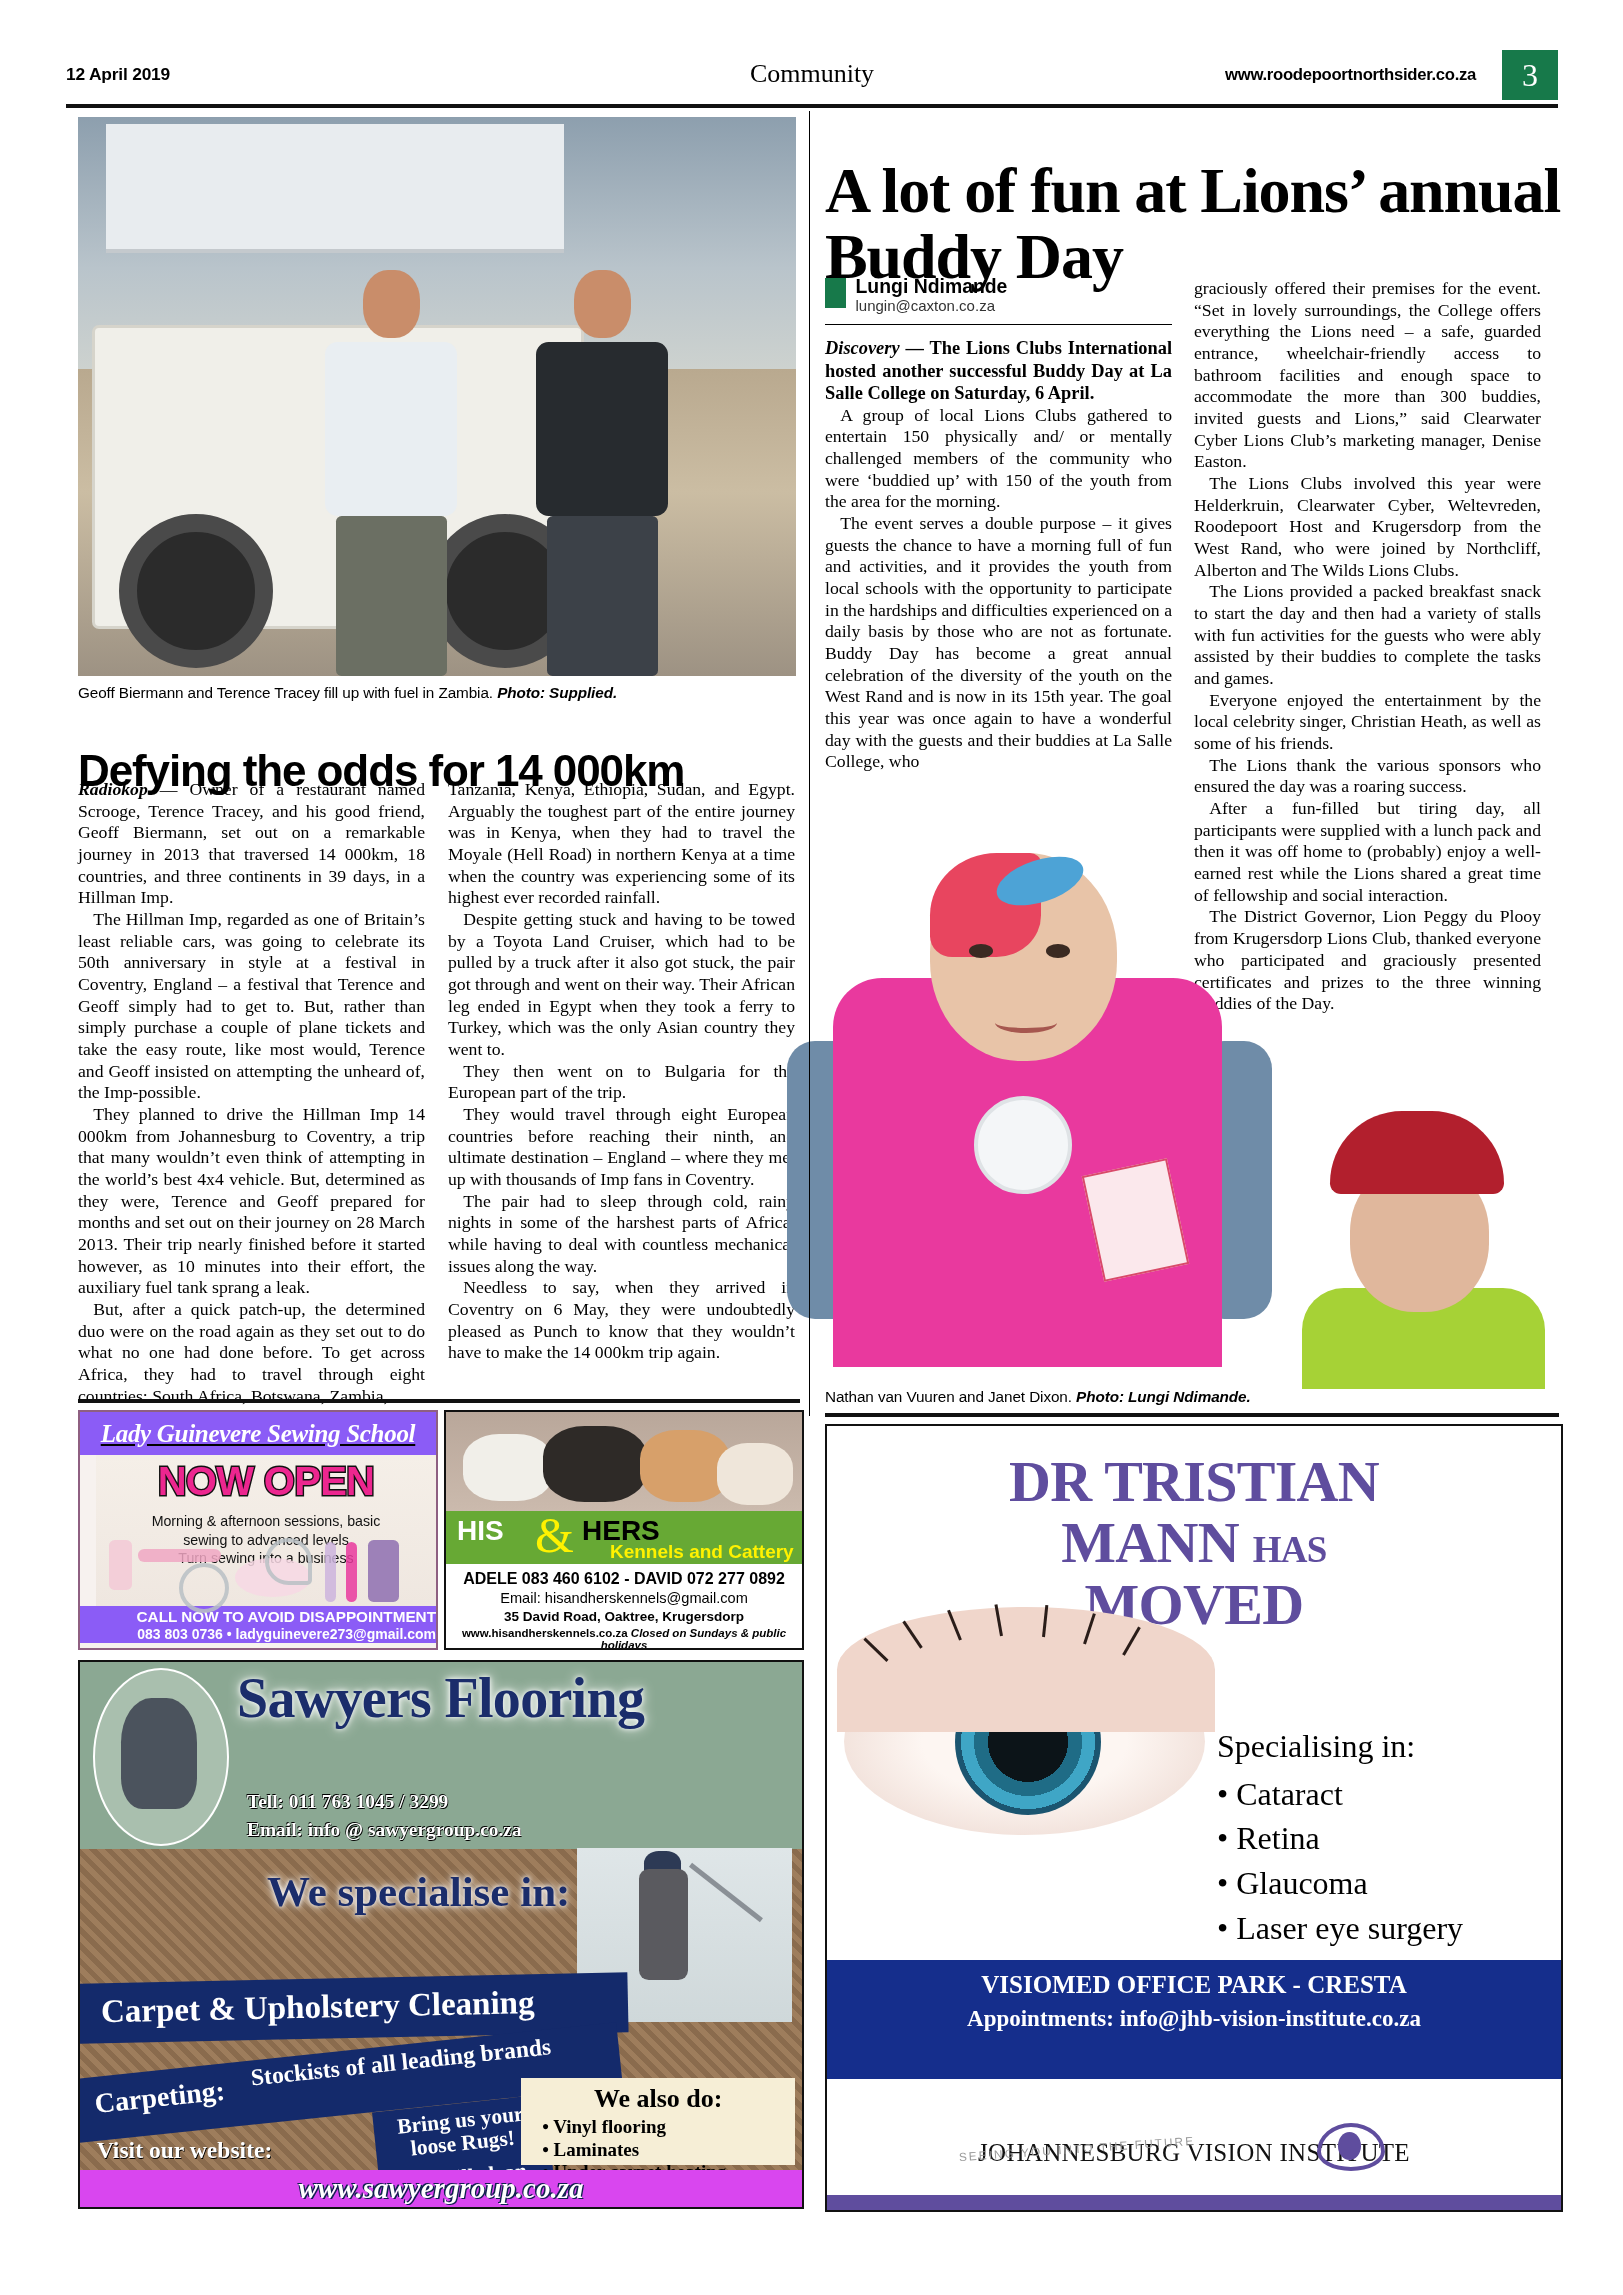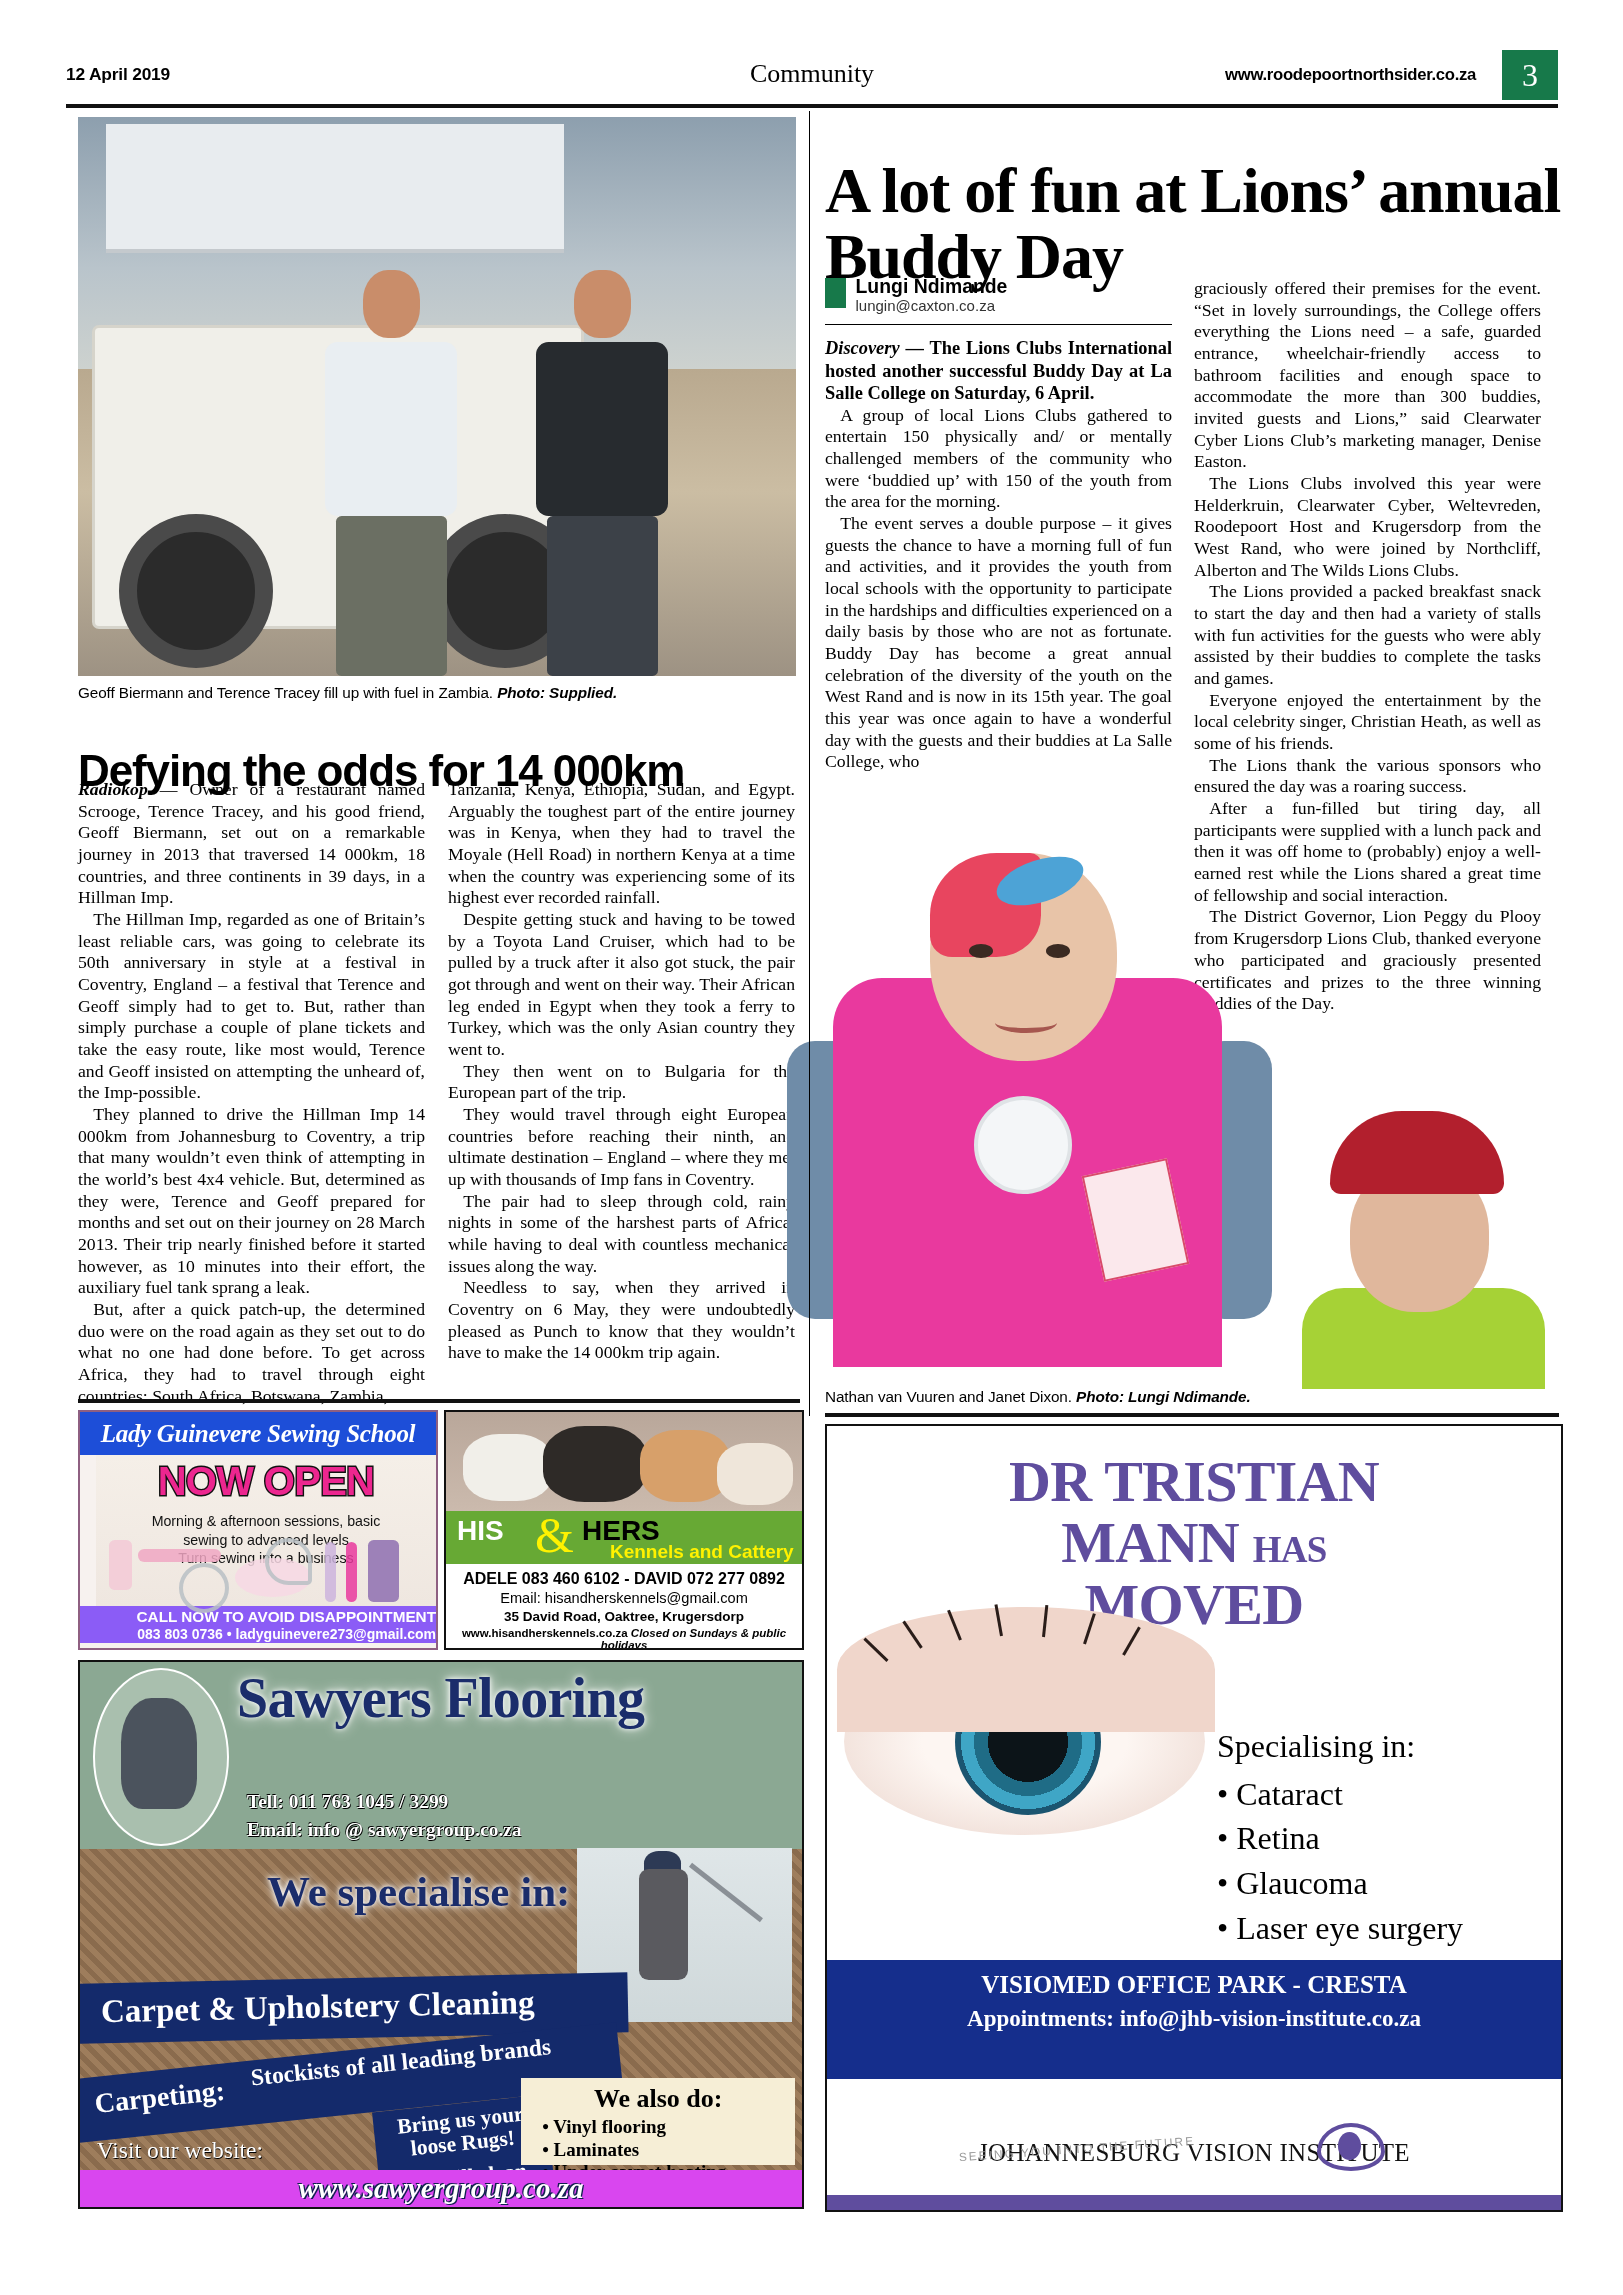--- a/index.html
+++ b/index.html
@@ -85,21 +85,21 @@
   .k2-shirt{position:absolute;left:14px;top:191px;width:243px;height:101px;background:#a6d236;border-radius:42px 42px 0 0;}
 
   #cap-kid{position:absolute;left:825px;top:1388px;width:734px;}
 
   
   .vrule{position:absolute;width:1.4px;background:#000;}
   .hrule{position:absolute;height:3.5px;background:#111;}
 
   
   #ad-lady{position:absolute;left:78px;top:1410px;width:356px;height:236px;border:2.1px solid #8e5f81;background:#f7f2ef;overflow:hidden;}
-  .lg-banner{height:43px;background:#1d4ed8;display:flex;align-items:center;justify-content:center;}
+  .lg-banner{height:43px;background:#8b5cf6;display:flex;align-items:center;justify-content:center;text-decoration:underline;}
   .lg-banner span{color:#fff;font-family:"Liberation Serif",serif;font-style:italic;font-weight:bold;font-size:25px;letter-spacing:-0.3px;}
   .lg-body{position:relative;height:151px;background:linear-gradient(#f5efe8,#efe7e0);margin-left:16px;}
   .lg-now{position:absolute;left:0;right:0;top:4.2px;text-align:center;font-family:"Liberation Sans",sans-serif;font-weight:bold;font-size:40px;color:#ec268f;-webkit-text-stroke:2.8px #111;paint-order:stroke fill;letter-spacing:-0.7px;}
   .lg-lines{position:absolute;left:0;right:0;top:57px;text-align:center;font-family:"Liberation Sans",sans-serif;font-size:14.2px;line-height:1.32;color:#111;}
   .lg-tools{position:absolute;left:0;bottom:0;width:100%;height:72px;}
   .lg-tool{position:absolute;border-radius:5.6px;opacity:.85;}
   .lg-foot{height:37px;background:#8b5cf6;text-align:right;color:#fff;}
   .lg-foot .l1{font-family:"Liberation Sans",sans-serif;font-weight:bold;font-size:15.3px;padding-top:2.1px;}
   .lg-foot .l2{font-family:"Liberation Sans",sans-serif;font-weight:bold;font-size:14px;}
 
@@ -141,21 +141,21 @@
   .sw-band2 .sub{left:186px;top:4.2px;font-size:23.6px;}
   .sw-rug{position:absolute;left:297px;top:441px;width:174px;height:104px;background:#142a6b;transform:rotate(-6deg);}
   .sw-rug span{display:block;color:#fff;font-family:"Liberation Serif",serif;font-weight:bold;font-size:21.5px;text-align:center;line-height:1.08;padding-top:5.6px;}
   .sw-rug .b2{padding-top:11px;}
   .sw-also{position:absolute;right:7px;top:416px;width:257px;bottom:42px;background:#f6eed6;padding:5.6px 8.3px;}
   .sw-also h4{margin:0 0 2.8px;font-family:"Liberation Serif",serif;font-weight:bold;font-size:26px;text-align:center;}
   .sw-also ul{margin:0;padding-left:12.5px;list-style:none;}
   .sw-also li{font-family:"Liberation Serif",serif;font-weight:bold;font-size:19px;line-height:1.17;text-indent:-12.5px;padding-left:12.5px;}
   .sw-web{position:absolute;left:0;bottom:0;width:100%;height:37px;background:#d946ef;display:flex;align-items:center;justify-content:center;font-style:italic;}
   .sw-web span{color:#fff;font-family:"Liberation Serif",serif;font-weight:bold;font-size:29px;text-shadow:1.4px 1.4px 0 #10214f,-1.4px -1.4px 0 #10214f;}
-  .sw-visit{position:absolute;left:16.7px;bottom:43px;color:#fff;font-family:"Liberation Serif",serif;font-weight:normal;font-size:23.6px;text-shadow:0.7px 0.7px 0 #000;}
+  .sw-visit{position:absolute;left:16.7px;bottom:43px;color:#fff;font-family:"Liberation Serif",serif;font-weight:bold;font-size:23.6px;text-shadow:0.7px 0.7px 0 #000;}
 
   
   #ad-eye{position:absolute;left:825px;top:1424px;width:734px;height:784px;border:2.1px solid #111;background:#fff;overflow:hidden;}
   .dm-title{position:absolute;left:0;right:0;top:25px;text-align:center;font-family:"Liberation Serif",serif;font-weight:bold;color:#5f4d9e;font-size:58px;line-height:1.06;letter-spacing:-0.7px;}
   .dm-title .has{font-size:37px;}
   .dm-eye{position:absolute;left:16.7px;top:139px;width:361px;height:361px;}
   .dm-eye .sclera{position:absolute;left:0;top:83px;width:361px;height:187px;background:radial-gradient(ellipse at 50% 50%,#fdf6f2 40%,#e9d2c9 100%);border-radius:50%;}
   .dm-eye .iris{position:absolute;left:111px;top:104px;width:146px;height:146px;border-radius:50%;
       background:radial-gradient(circle at 50% 50%,#0c1418 0 40px,#1f6c86 40px 54px,#3fa6c6 54px 67px,#1b5570 67px 73px);}
   .dm-eye .lid{position:absolute;left:-7px;top:42px;width:378px;height:125px;background:#f0d6cb;border-radius:50% 50% 0 0;}

